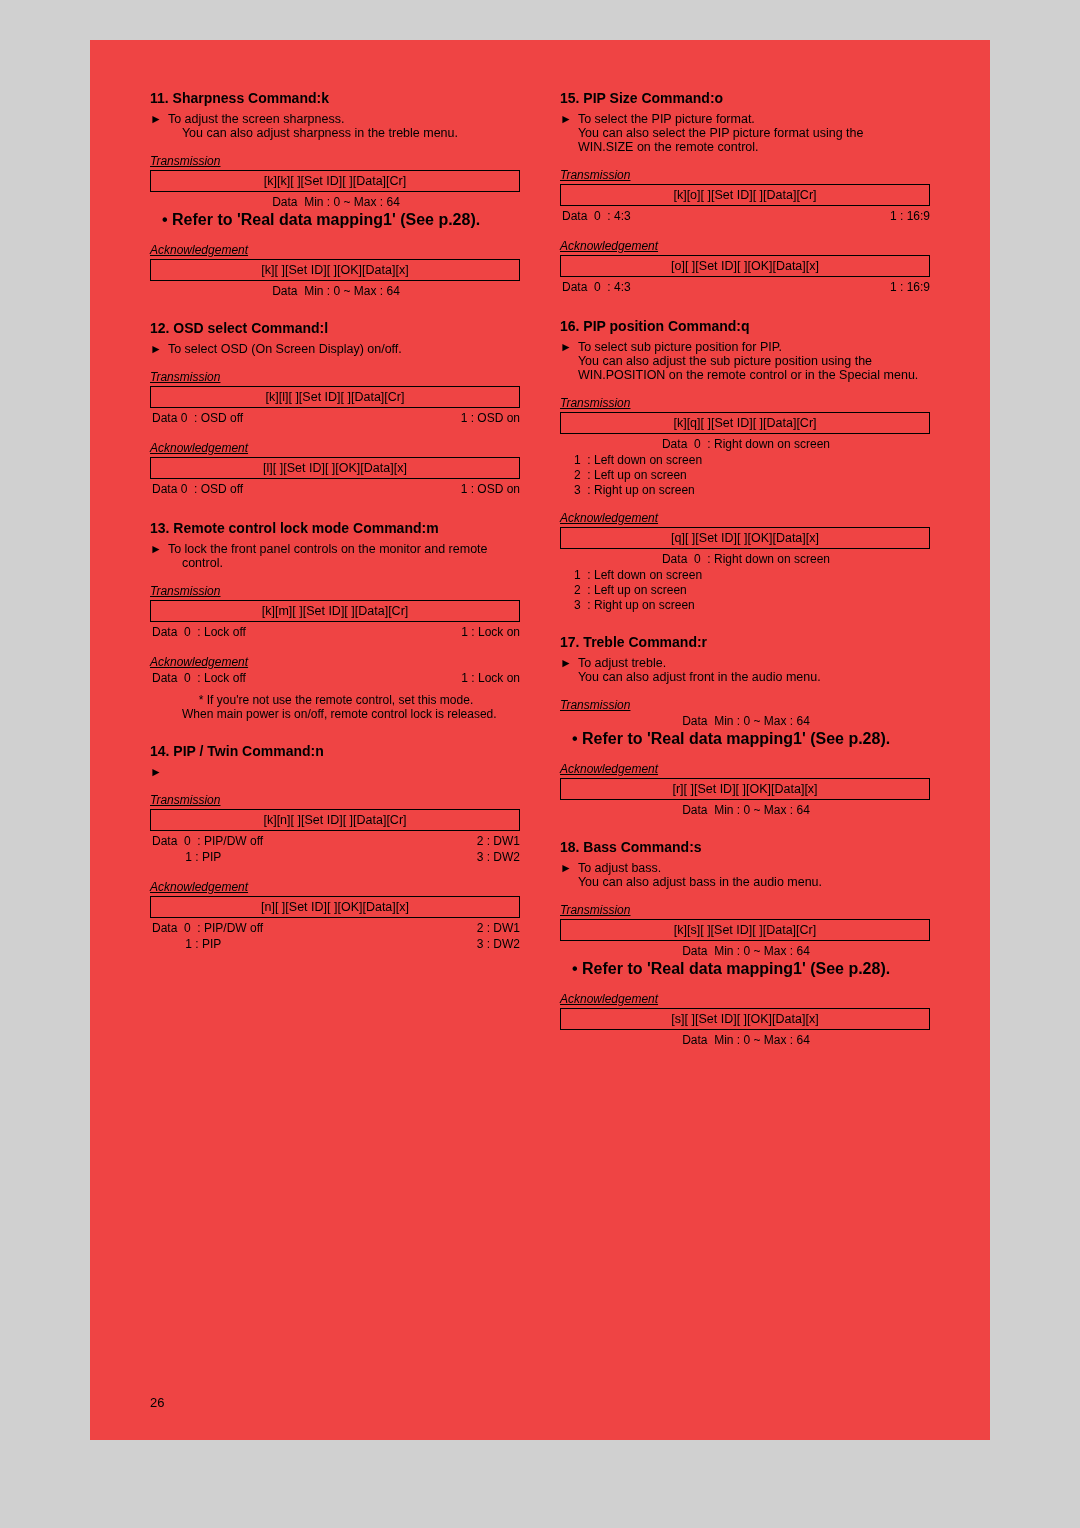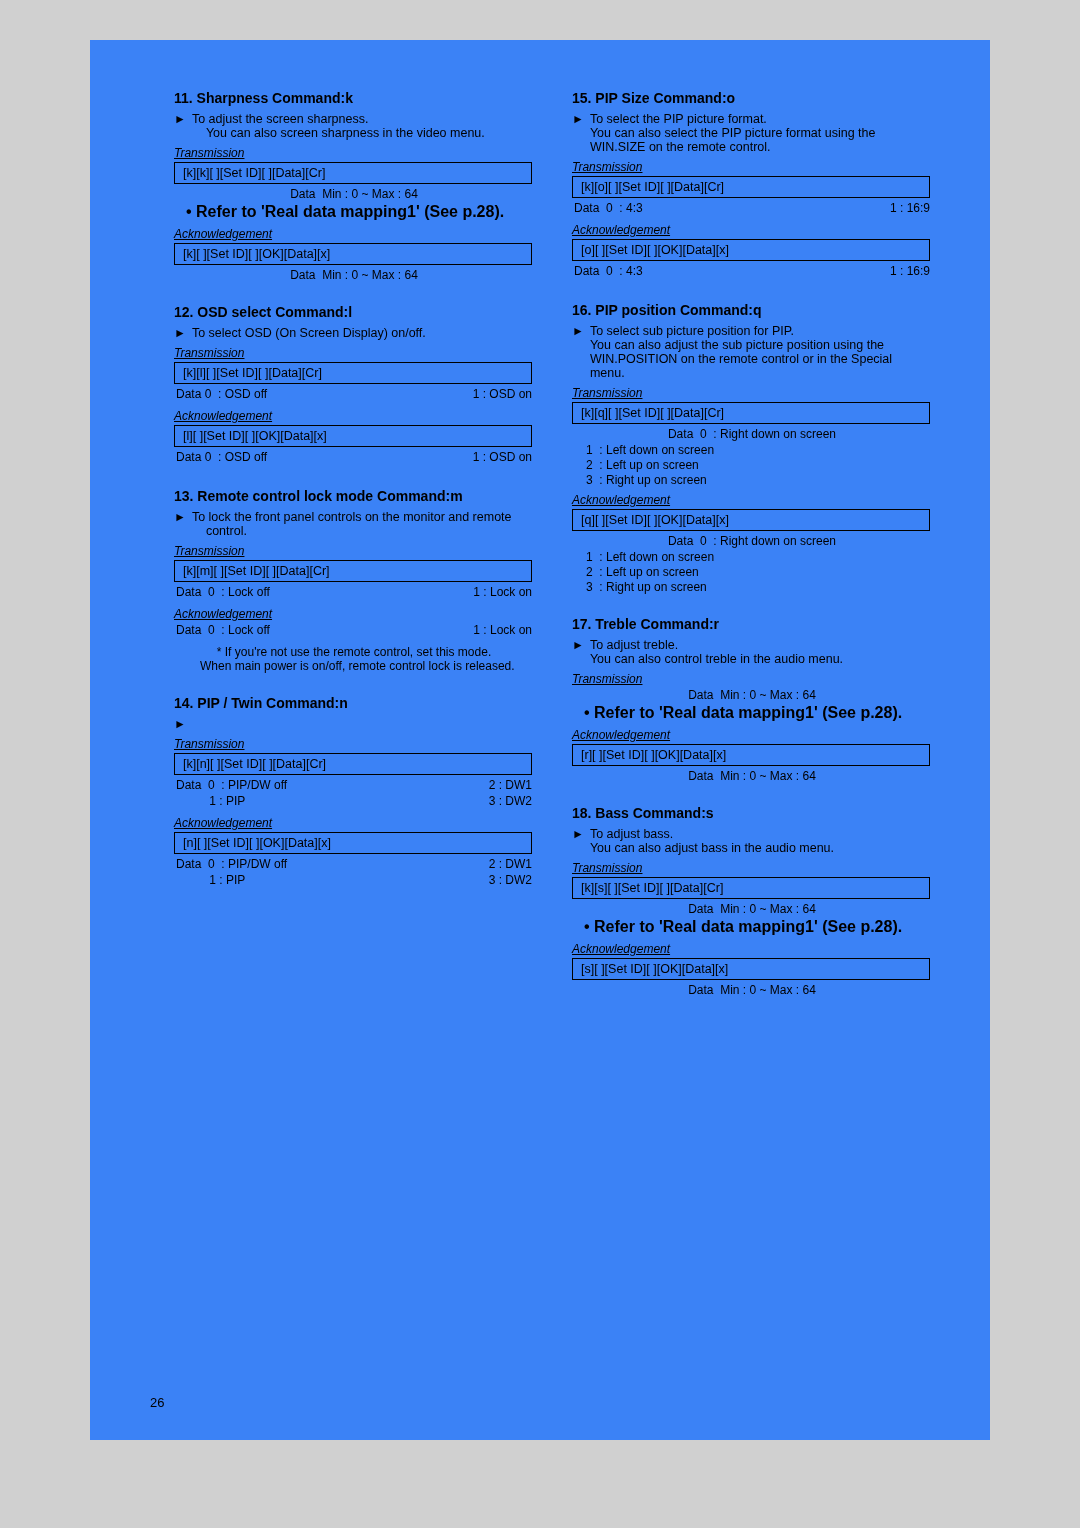--- a/index.html
+++ b/index.html
@@ -8,24 +8,24 @@
       font-family: Arial, Helvetica, sans-serif;
       font-size: 13px;
       color: #000;
       display: flex;
       justify-content: center;
       align-items: flex-start;
       min-height: 1528px;
       padding: 40px 20px;
     }
     .page {
-      background: #3b82f6;
+      background: #ef4444;
       width: 900px;
       min-height: 1400px;
-      padding: 50px 60px 60px 84px;
+      padding: 50px 60px 60px 60px;
       position: relative;
     }
     .two-col {
       display: grid;
       grid-template-columns: 1fr 1fr;
       gap: 0 40px;
     }
     .section {
       margin-bottom: 22px;
     }
@@ -43,29 +43,30 @@
     .bullet-point .arrow {
       margin-right: 6px;
       flex-shrink: 0;
       font-size: 12px;
     }
     .label-underline {
       text-decoration: underline;
       font-style: italic;
       font-size: 12px;
       margin-bottom: 2px;
-      margin-top: 6px;
+      margin-top: 14px;
       display: block;
     }
     .code-box {
       border: 1px solid #000;
       padding: 3px 8px;
       font-size: 12.5px;
       margin-bottom: 3px;
       font-family: Arial, Helvetica, sans-serif;
+      text-align: center;
     }
     .data-line {
       font-size: 12px;
       margin-bottom: 2px;
       padding-left: 2px;
       text-align: center;
     }
     .note-line {
       font-size: 16px;
       padding-left: 12px;
@@ -90,21 +91,21 @@
 
 <div class="page">
   <div class="two-col">
 
     <div>
 
       <div class="section">
         <div class="section-title">11. Sharpness Command:k</div>
         <div class="bullet-point">
           <span class="arrow">►</span>
-          <span>To adjust the screen sharpness.<br><span style="padding-left:14px;">You can also screen sharpness in the video menu.</span></span>
+          <span>To adjust the screen sharpness.<br><span style="padding-left:14px;">You can also adjust sharpness in the treble menu.</span></span>
         </div>
         <span class="label-underline">Transmission</span>
         <div class="code-box">[k][k][  ][Set ID][  ][Data][Cr]</div>
         <div class="data-line">Data &nbsp;Min : 0 ~ Max : 64</div>
         <div class="note-line">• Refer to 'Real data mapping1' (See p.28).</div>
         <span class="label-underline">Acknowledgement</span>
         <div class="code-box">[k][  ][Set ID][  ][OK][Data][x]</div>
         <div class="data-line">Data &nbsp;Min : 0 ~ Max : 64</div>
       </div>
 
@@ -222,21 +223,21 @@
         <div class="sub-bullet">1 &nbsp;: Left down on screen</div>
         <div class="sub-bullet">2 &nbsp;: Left up on screen</div>
         <div class="sub-bullet">3 &nbsp;: Right up on screen</div>
       </div>
 
       <div class="section">
         <div class="section-title">17. Treble Command:r</div>
         <div class="bullet-point">
           <span class="arrow">►</span>
           <span>To adjust treble.<br>
-          <span>You can also control treble in the audio menu.</span></span>
+          <span>You can also adjust front in the audio menu.</span></span>
         </div>
         <span class="label-underline">Transmission</span>
         <div class="data-line">Data &nbsp;Min : 0 ~ Max : 64</div>
         <div class="note-line">• Refer to 'Real data mapping1' (See p.28).</div>
         <span class="label-underline">Acknowledgement</span>
         <div class="code-box">[r][  ][Set ID][  ][OK][Data][x]</div>
         <div class="data-line">Data &nbsp;Min : 0 ~ Max : 64</div>
       </div>
 
       <div class="section">

